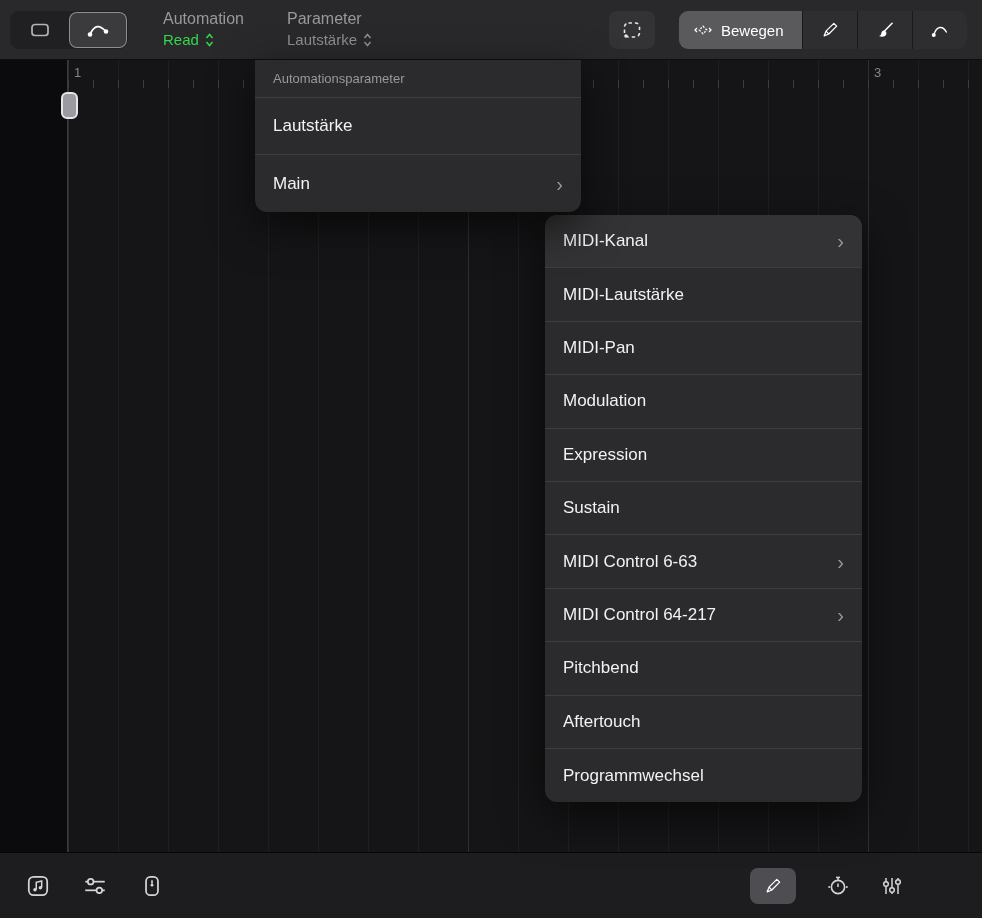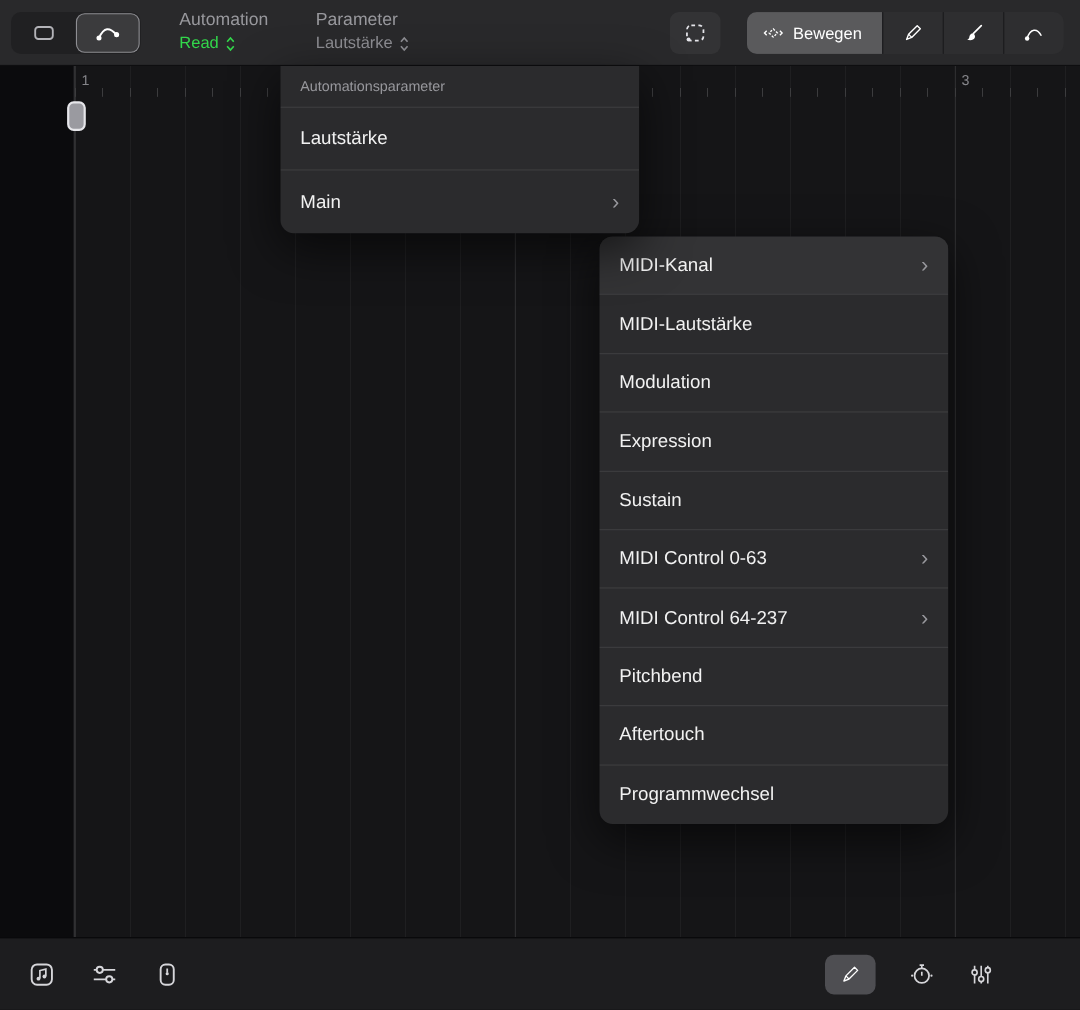--- a/index.html
+++ b/index.html
@@ -253,34 +253,37 @@
 
 <div class="submenu">
   <div class="menu-item hi">
     <span>MIDI-Kanal</span>
     <span class="chev">›</span>
   </div>
   <div class="menu-item">
     <span>MIDI-Lautstärke</span>
   </div>
   <div class="menu-item">
+    <span>MIDI-Pan</span>
+  </div>
+  <div class="menu-item">
     <span>Modulation</span>
   </div>
   <div class="menu-item">
     <span>Expression</span>
   </div>
   <div class="menu-item">
     <span>Sustain</span>
   </div>
   <div class="menu-item">
-    <span>MIDI Control 0-63</span>
+    <span>MIDI Control 6-63</span>
     <span class="chev">›</span>
   </div>
   <div class="menu-item">
-    <span>MIDI Control 64-237</span>
+    <span>MIDI Control 64-217</span>
     <span class="chev">›</span>
   </div>
   <div class="menu-item">
     <span>Pitchbend</span>
   </div>
   <div class="menu-item">
     <span>Aftertouch</span>
   </div>
   <div class="menu-item">
     <span>Programmwechsel</span>

